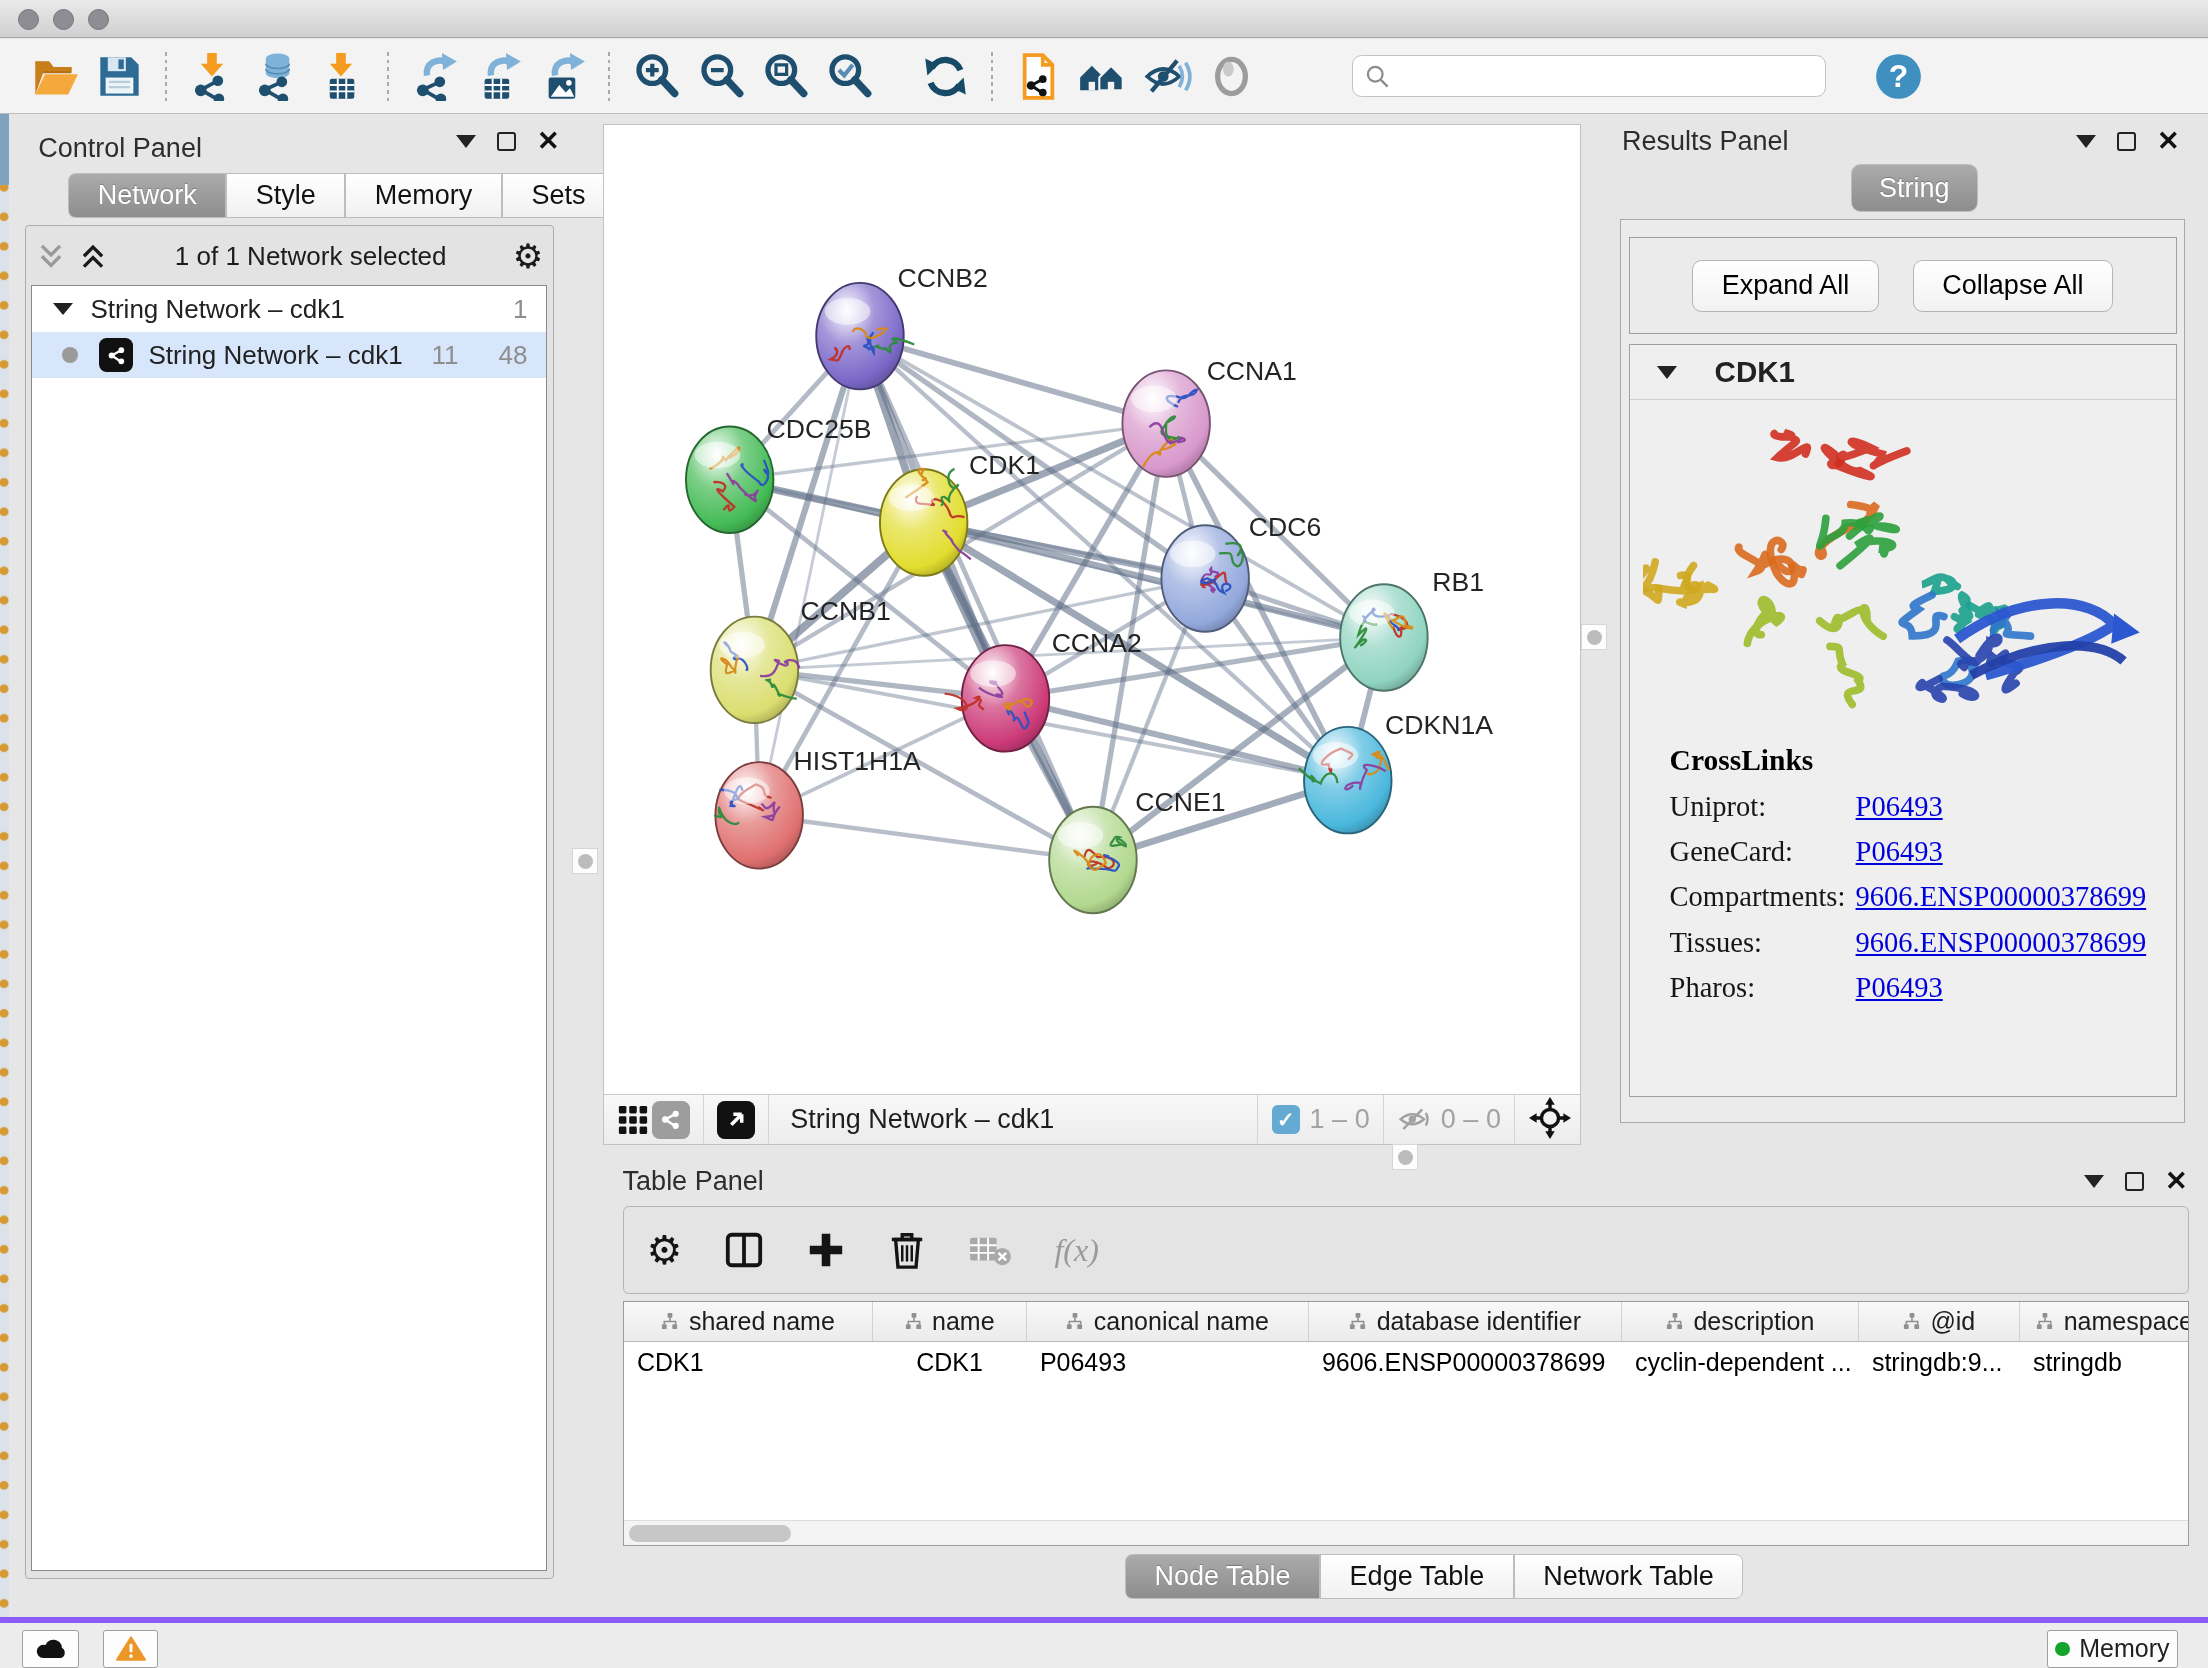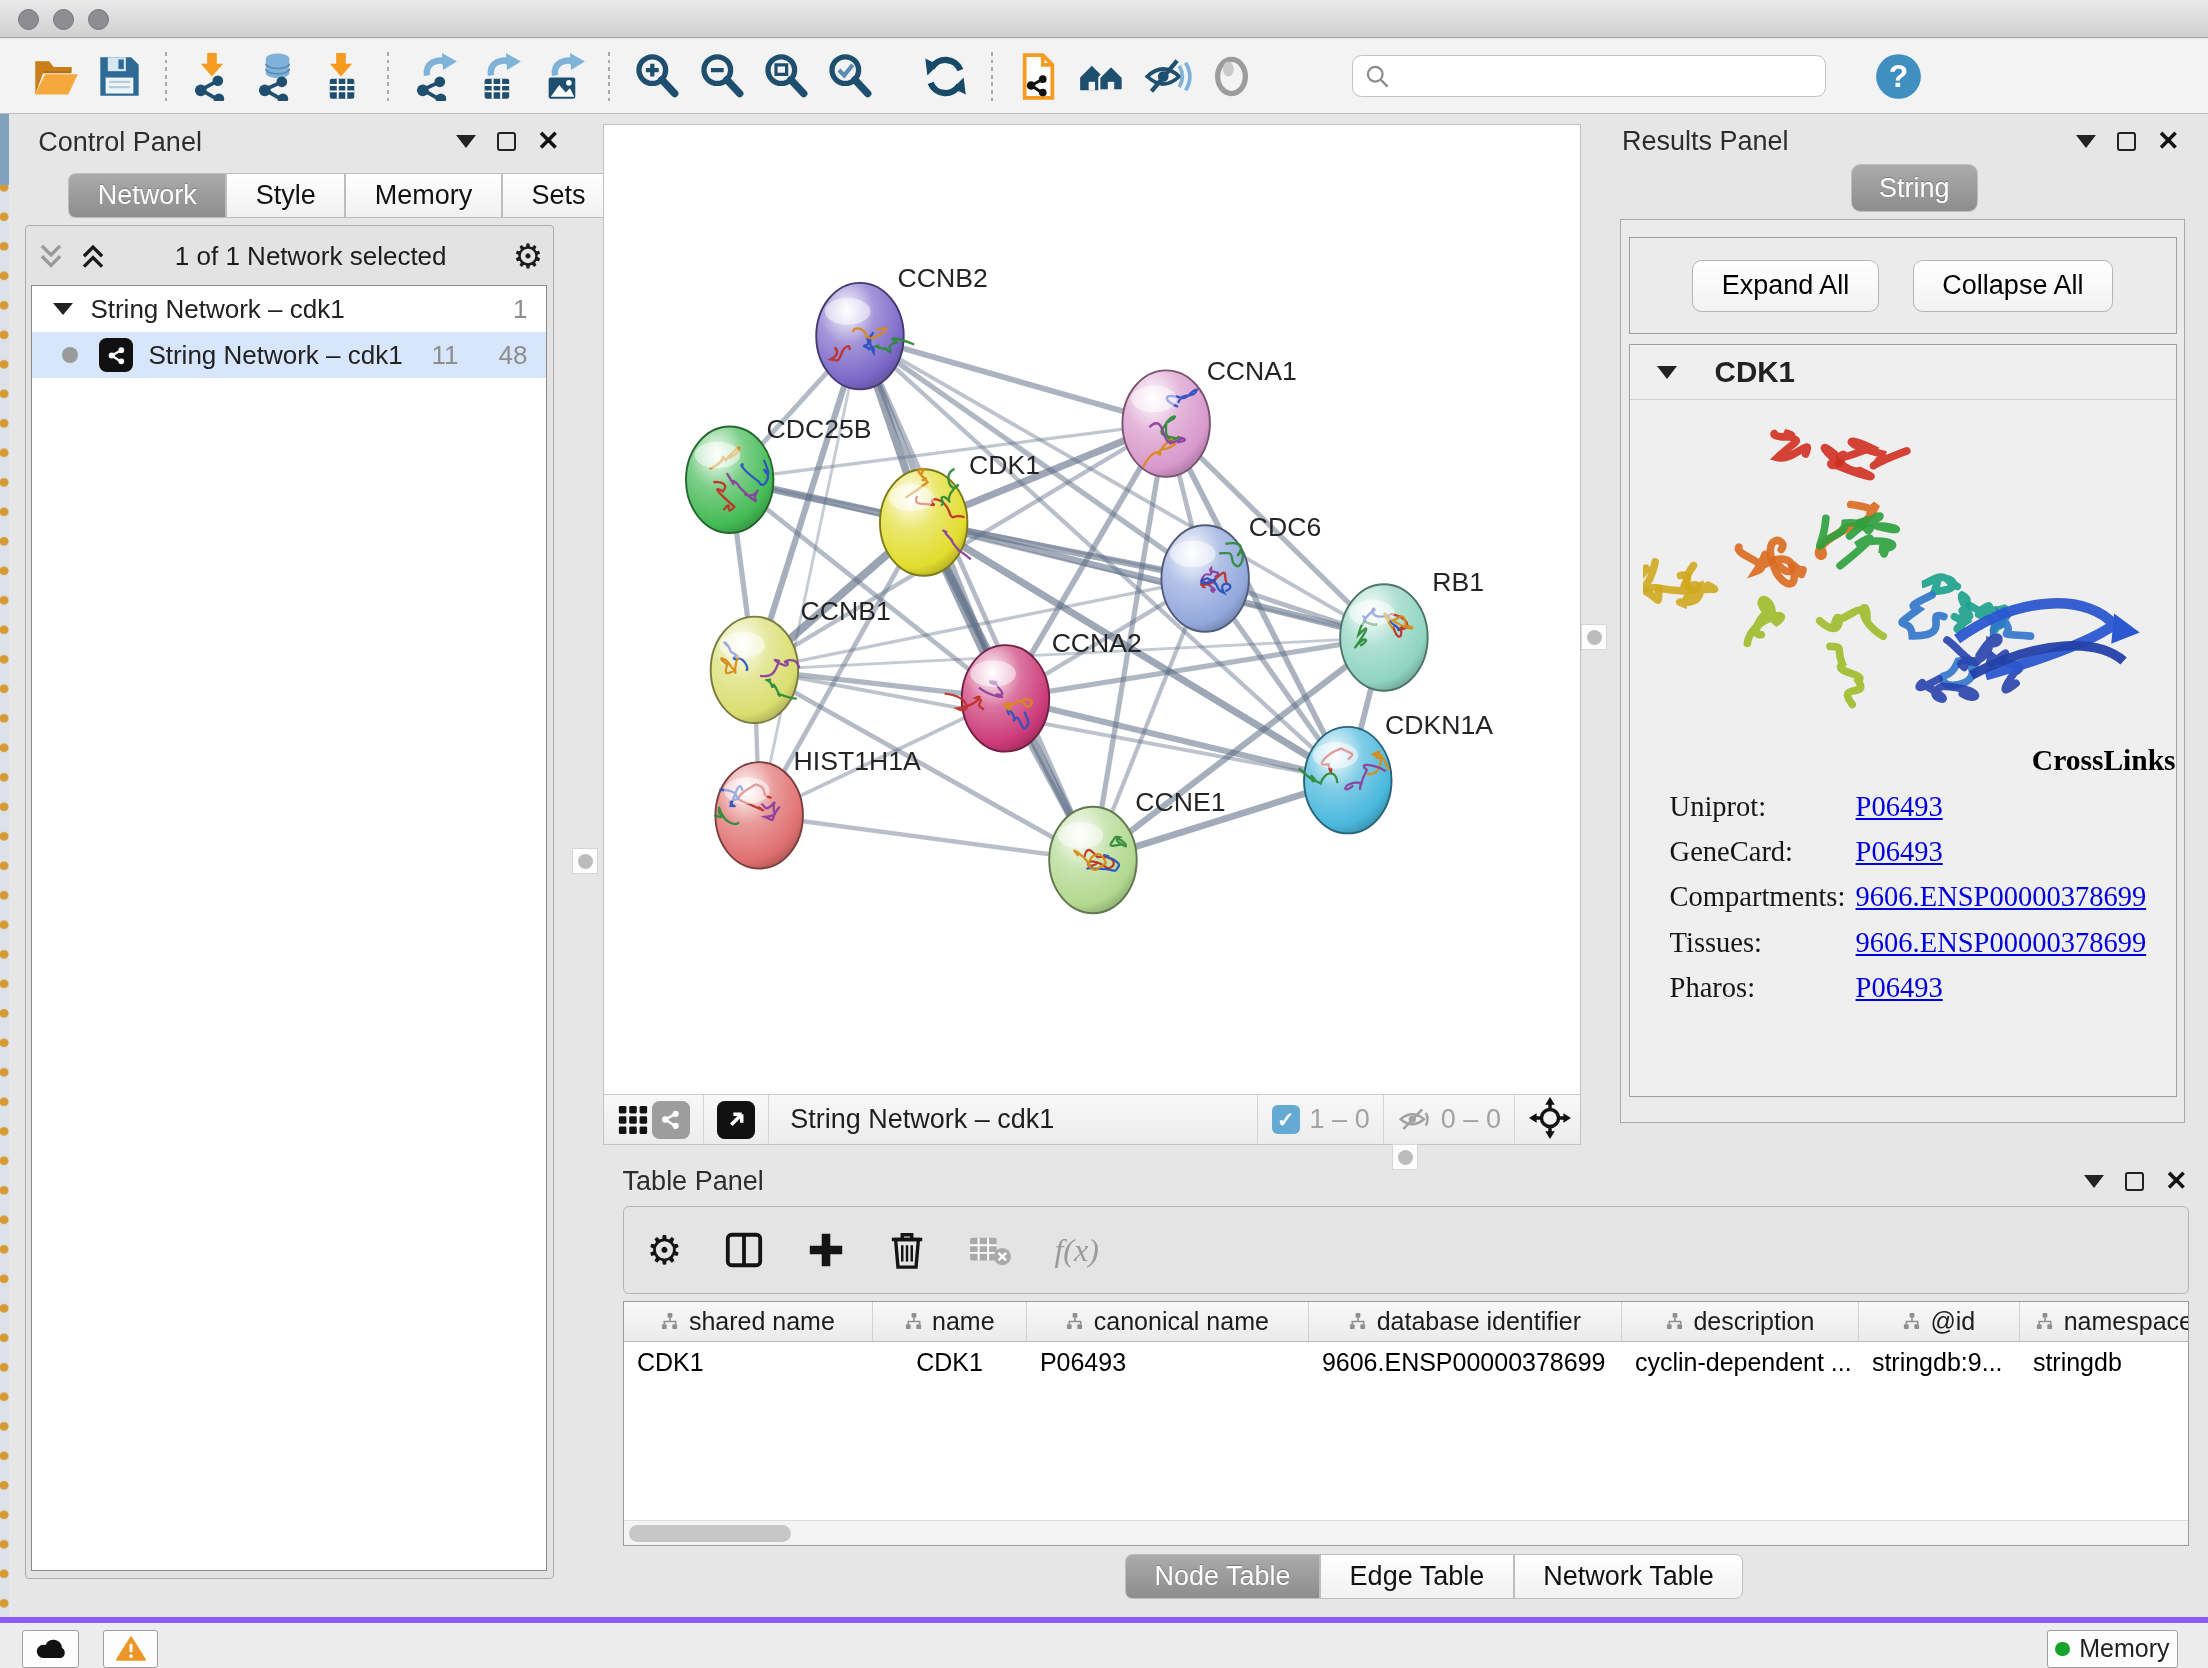--- a/index.html
+++ b/index.html
@@ -95,21 +95,21 @@
         justify-content:center; gap:34px; }
   .rbtn { padding:9.5px 28.5px; font-size:27px; background:linear-gradient(#ffffff,#f2f2f2);
         border:1px solid #b4b4b4; border-radius:9.5px; }
   .r-box2 { position:absolute; left:7.6px; top:124px; width:548px; height:753px;
         border:1px solid #9f9f9f; background:#efefef; }
   .r-ehead { height:55px; border-bottom:1px solid #cfcfcf; display:flex;
         align-items:center; }
   .r-gene { font-size:29.5px; font-weight:bold; margin-left:38px; }
   .r-desc { font-size:27.6px; margin:13.3px 0 0 30px; color:#141414; }
   .xl { font-family:"Liberation Serif", serif; margin:5.7px 0 0 40px; }
-  .xl-title { font-size:29.5px; font-weight:bold; color:#000;text-align:right; }
+  .xl-title { font-size:29.5px; font-weight:bold; color:#000; }
   .xl-row { display:flex; margin-top:13.3px; font-size:28.5px; }
   .xl-label { width:186px; color:#161616; }
   .xl-value { color:#0000dd; text-decoration:underline; }
   
   .tpanel { position:absolute; left:615px; top:1162px; width:1582px; height:455px; }
   .tp-toolbar { position:absolute; left:7.6px; top:44px; width:1566px; height:88px;
         background:#e4e4e4; border:1px solid #b5b5b5; border-radius:5.7px;
         display:flex; align-items:center; padding:0 23px; gap:42px; }
   .tablebox { position:absolute; left:7.6px; top:139px; width:1566px; height:245px;
         background:#fff; border:1px solid #9a9a9a; overflow:hidden; }
@@ -310,21 +310,21 @@
         <text x="23" y="33" text-anchor="middle" font-size="30" font-weight="bold" fill="#fff">?</text>
       </svg>
   </span>
 </div>
 
 <div class="edge-strip">
     <div class="bluecap"></div>
   </div>
 
 <div class="cpanel">
-  <div class="phead" style="left:25px; top:3px">Control Panel</div>
+  <div class="phead" style="left:25px; top:9px">Control Panel</div>
   <div class="pctl" style="right:5.7px; top:7.6px">
     <span class="tri"></span>
     <span class="flo"></span>
     <span class="clo">✕</span>
   </div>
   <div class="cp-tabs">
     <div class="tab sel">Network</div>
     <div class="tab">Style</div>
     <div class="tab">Memory</div>
     <div class="tab">Sets</div>

